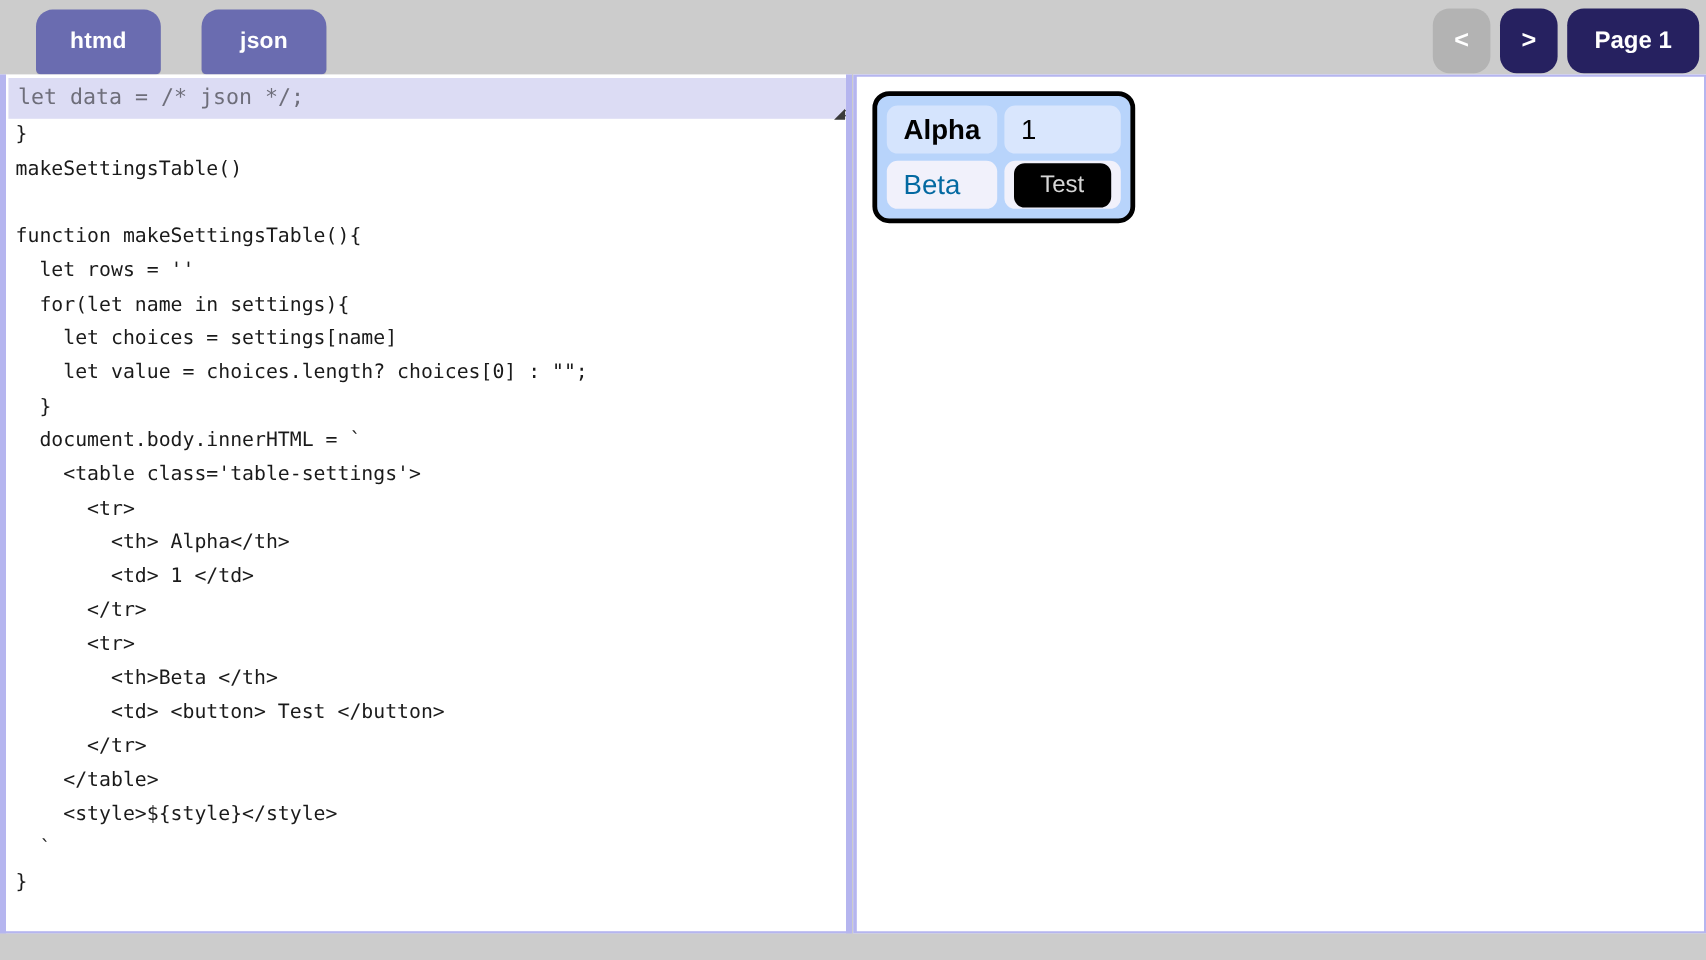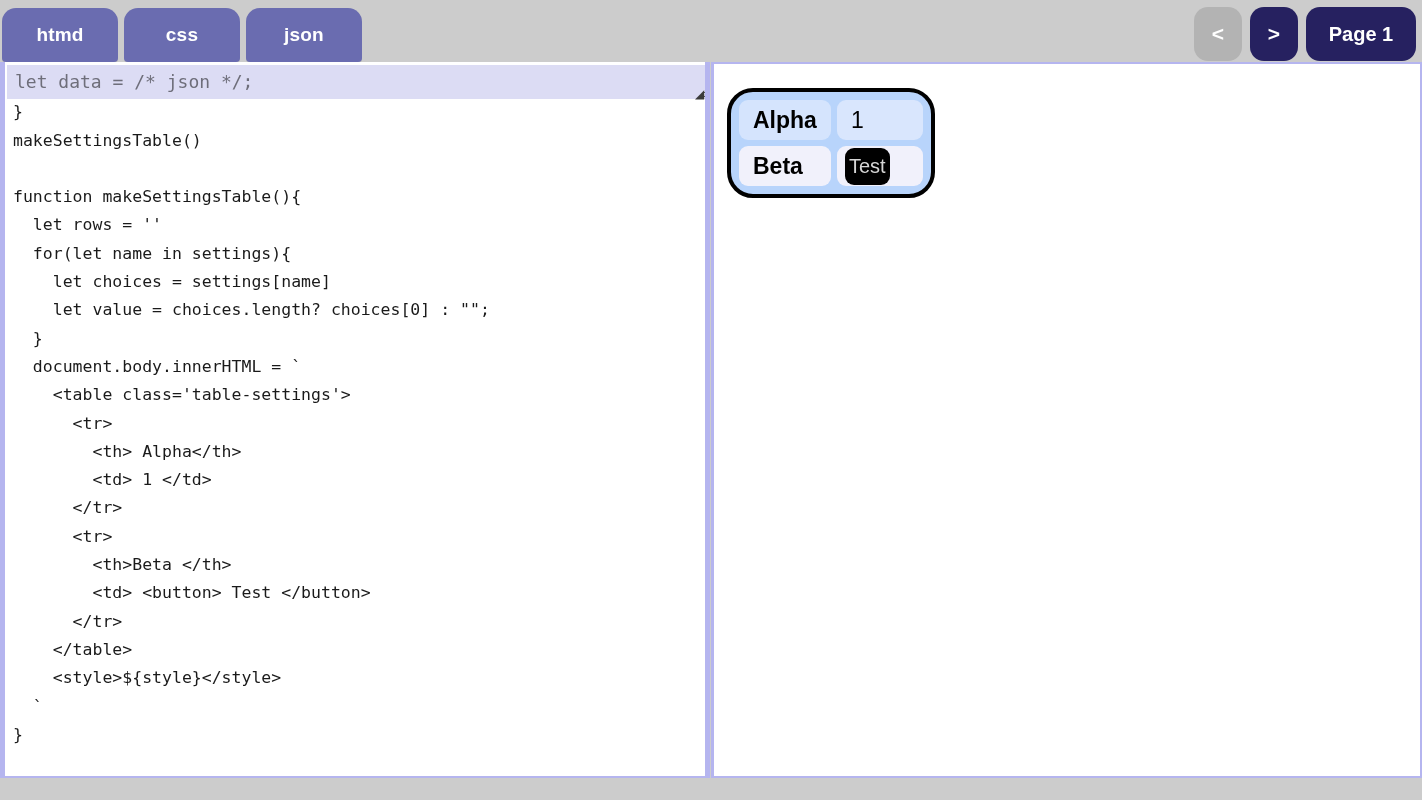--- a/index.html
+++ b/index.html
@@ -15,29 +15,30 @@
 
   
   .topbar {
     position: absolute; top: 0; left: 0;
     width: 1422px; height: 62px;
   }
 
   .tabs { position: absolute; left: 0; top: 8px; display: flex; gap: 6px; padding-left: 2px; }
 
   .tab {
-    width: 116px; height: 54px;
+    width: 104px; height: 54px;
     border-radius: 14px 14px 4px 4px;
     background: #6a6cb0;
     color: #ffffff;
     font-size: 19px; font-weight: bold;
     display: flex; align-items: center; justify-content: center;
     border: none; cursor: pointer;
     letter-spacing: .2px;
     box-shadow: 0 1px 0 rgba(0,0,0,.08);
+    margin-left: 28px;
   }
   .tab.active {
     background: #ffffff;
     color: #22215c;
     border: 3px solid #b9b9ee;
     border-bottom: none;
     height: 56px;
   }
 
   .navgroup {
@@ -115,71 +116,70 @@
     left: 711px; top: 62px;
     width: 711px; height: 716px;
     background: #ffffff;
     border: 2px solid #b5b5ef;
     border-left: 3px solid #b5b5ef;
     overflow: hidden;
   }
 
   .settings-table {
     position: absolute;
-    left: 13px; top: 24px;
+    left: 13px; top: 12px;
     border-collapse: separate;
     border-spacing: 6px;
     background: #b8d4fb;
     border: 4px solid #000000;
-    border-radius: 26px;
+    border-radius: 14px;
     padding: 2px;
   }
   .settings-table th,
   .settings-table td {
     border-radius: 9px;
     height: 40px;
     padding: 0 14px;
     font-size: 23px;
     text-align: left;
     vertical-align: middle;
     min-width: 86px;
   }
   .settings-table tr:nth-child(1) th { background: #d5e4fd; font-weight: bold; color: #000; }
   .settings-table tr:nth-child(1) td { background: #d9e6fd; font-weight: normal; color: #000; }
-  .settings-table tr:nth-child(2) th { background: #f1f1fb; font-weight: bold; color: #000000; }
+  .settings-table tr:nth-child(2) th { background: #f1f1fb; font-weight: normal; color: #0369a1; }
   .settings-table tr:nth-child(2) td { background: #f1f1fb; padding: 0 8px; }
 
   .test-btn {
     background: #000000;
     color: #d6d6d6;
     border: none;
     border-radius: 9px;
     font-size: 20px;
-    padding: 7px 4px;
+    padding: 7px 22px;
     font-family: "Liberation Sans", sans-serif;
     cursor: pointer;
   }
 
   .bottom-strip {
     position: absolute;
     left: 0; top: 778px;
     width: 1422px; height: 22px;
     background: #cccccc;
   }
 </style>
 </head>
 <body>
 
 <div id="app">
 
   <div class="topbar">
 
     <div class="tabs">
       <button class="tab">htmd</button>
-      <button class="tab">css</button>
       <button class="tab">json</button>
     </div>
 
     <div class="navgroup">
       <button class="navbtn prev">&lt;</button>
       <button class="navbtn next">&gt;</button>
       <button class="navbtn page">Page 1</button>
     </div>
 
   </div>

